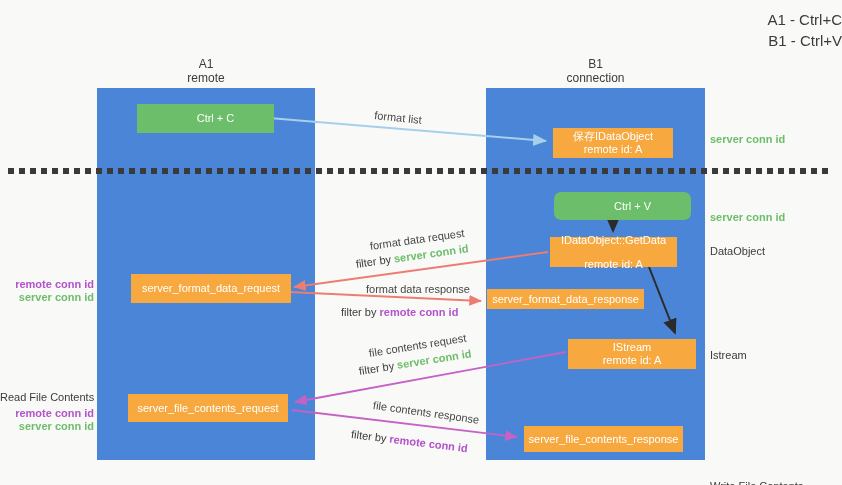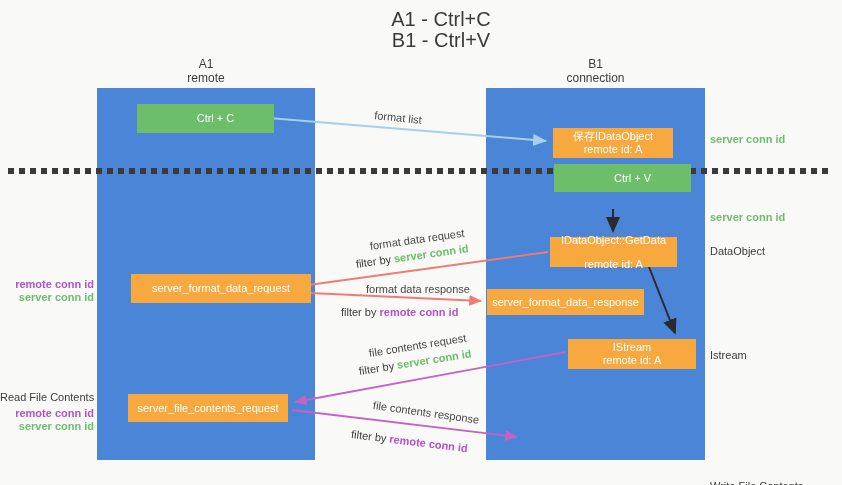--- a/index.html
+++ b/index.html
@@ -2,22 +2,22 @@
 <html style="--col-blue: #4a85d7; --node-green: #6dbe6a; --node-orange: #f7a940; --arrow-blue: #a6cfec; --arrow-red: #ed7d72; --arrow-magenta: #c562c5; --arrow-black: #2b2b2b; --txt-green: #6dbe6a; --txt-purple: #b352cb; --dot-color: #3a3a3a;"><head>
 <meta charset="utf-8">
 <style>
   html,body{margin:0;padding:0;}
   body{background:#e8e8e8;}
   .canvas{
     position:relative;width:842px;height:485px;background:#f9f9f8;
     font-family:"Liberation Sans","DejaVu Sans",sans-serif;overflow:hidden;
   }
   .title{
-    position:absolute;left:0;right:0;top:9px;text-align:center;
-    font-size:20px;color:#3b3b3b;line-height:21px;padding-left:40px;
+    position:absolute;left:0;right:0;top:9px;text-align:right;
+    font-size:15px;color:#3b3b3b;line-height:21px;padding-left:40px;
   }
   .col-header{
     position:absolute;text-align:center;font-size:12px;color:#3b3b3b;line-height:14px;top:57px;
   }
   .column{
     position:absolute;top:88px;height:372px;background:var(--col-blue,#4a85d7);z-index:1;
   }
   svg.overlay{position:absolute;left:0;top:0;z-index:2;}
   .node{
     position:absolute;z-index:3;display:flex;flex-direction:column;
@@ -90,46 +90,49 @@
 
   <div class="node green" style="left:137px;top:104px;width:117px;height:29px;">
     <span>Ctrl + C</span>
   </div>
 
   <div class="node orange" style="left:553px;top:128px;width:120px;height:30px;">
     <span>保存IDataObject</span>
     <span>remote id: A</span>
   </div>
 
-  <div class="node green" style="left:554px;top:164px;width:117px;height:28px;">
+  <div class="node green" style="left:554px;top:192px;width:117px;height:28px;border-radius:7px;">
     <span>Ctrl + V</span>
   </div>
 
   <div class="node orange" style="left:550px;top:237px;width:127px;height:30px;gap:11px;">
     <span>IDataObject::GetData</span>
     <span>remote id: A</span>
   </div>
 
-  <div class="node orange" style="left:131px;top:274px;width:180px;height:29px;">
+  <div class="node orange" style="left:131px;top:274px;width:160px;height:29px;">
     <span>server_format_data_request</span>
   </div>
 
-  <div class="node orange" style="left:487px;top:289px;width:157px;height:26px;">
+  <div class="node orange" style="left:487px;top:289px;width:157px;height:20px;">
     <span>server_format_data_response</span>
   </div>
 
   <div class="node orange" style="left:568px;top:339px;width:128px;height:30px;">
     <span>IStream</span>
     <span>remote id: A</span>
   </div>
 
   <div class="node orange" style="left:128px;top:394px;width:160px;height:28px;">
     <span>server_file_contents_request</span>
   </div>
 
+  <div class="node orange" style="left:524px;top:426px;width:159px;height:26px;">
+    <span>server_file_contents_response</span>
+  </div>
 
   <div class="lbl rot" style="left:375px;top:109px;transform:rotate(6deg);">format list</div>
 
   <div class="lbl rot" style="left:369px;top:240px;transform:rotate(-8deg);">format data request</div>
   <div class="lbl rot" style="left:355px;top:258px;transform:rotate(-8deg);">
     <span class="dark-txt">filter by</span>
     <span class="green-txt">server conn id</span>
   </div>
 
   <div class="lbl" style="left:366px;top:283px;">format data response</div>

